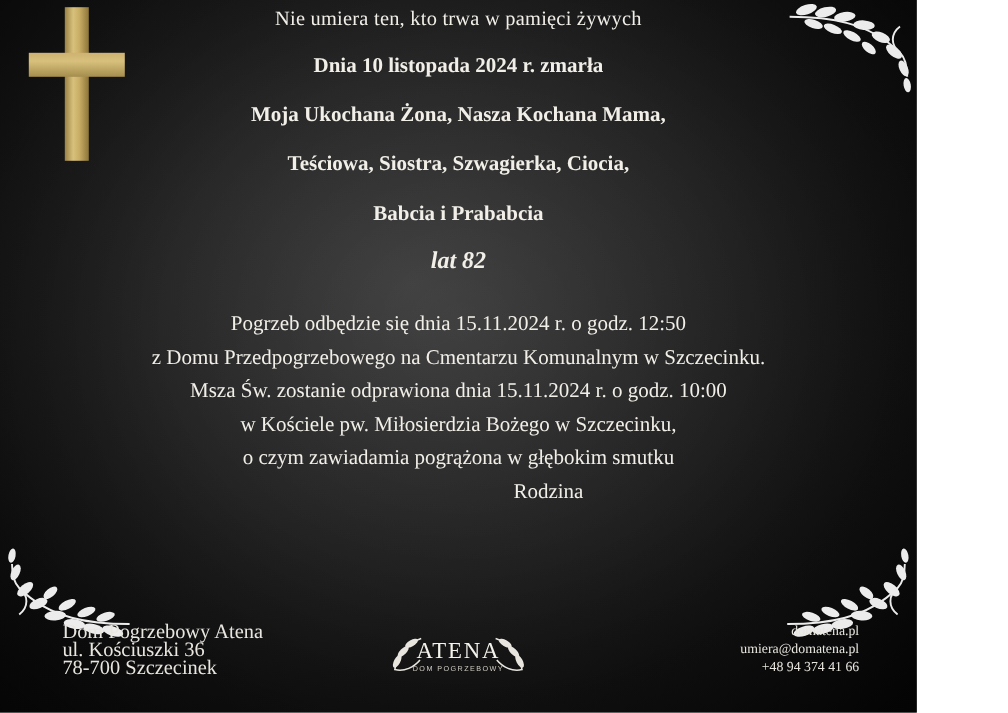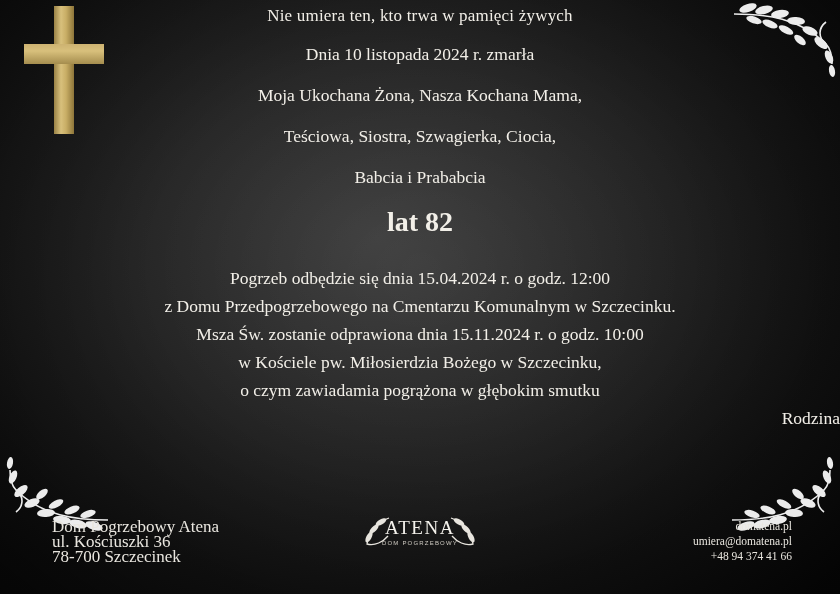--- a/index.html
+++ b/index.html
@@ -7,21 +7,21 @@
     padding: 0;
   }
   body {
     width: 840px;
     height: 594px;
     overflow: hidden;
     font-family: "Liberation Serif", serif;
   }
   .notice {
     position: relative;
-    width: 840px;
+    width: 764px;
     height: 594px;
     background: radial-gradient(ellipse at 45% 40%, #3a3a3a 0%, #262626 38%, #141414 70%, #080808 100%);
     color: #f2efe8;
     overflow: hidden;
   }
   .vignette {
     position: absolute;
     inset: 0;
     background: radial-gradient(ellipse at 50% 45%, rgba(255,255,255,0.05) 0%, rgba(0,0,0,0) 45%, rgba(0,0,0,0.55) 100%);
     pointer-events: none;
@@ -75,50 +75,50 @@
   .epitaph {
     margin-top: 6px;
     font-size: 17px;
     letter-spacing: 0.2px;
   }
   .intro {
     margin-top: 12px;
     font-size: 17.5px;
     line-height: 25px;
   }
-  .intro div { margin: 16px; }
+  .intro div { margin: 16px; font-weight: bold; }
   .sp {
     margin-top: 17px;
     font-size: 24px;
     font-weight: bold;
     letter-spacing: 1px;
   }
   .name {
     margin-top: 11px;
     font-size: 38px;
     font-weight: bold;
     letter-spacing: 2.5px;
     text-shadow: 0 0 10px rgba(255,255,255,0.12);
   }
   .age {
     margin-top: 12px;
-    font-size: 28px;
+    font-size: 20px;
     font-weight: bold;
+    font-style: italic;
   }
   .details {
     margin-top: 26px;
     font-size: 17.5px;
     line-height: 28px;
   }
   .details div { margin: 0; }
   .signoff {
     margin-top: 2px;
     font-size: 17.5px;
     padding-left: 150px;
-    text-align: right;
   }
 
   
   .footer {
     position: absolute;
     left: 0;
     right: 0;
     bottom: 0;
     height: 86px;
   }
@@ -138,21 +138,21 @@
     font-size: 11.5px;
     line-height: 15px;
     text-align: right;
     color: #e9e6df;
     margin-left: 20px;
   }
   .logo {
     position: absolute;
     left: 50%;
     transform: translateX(-50%);
-    bottom: 36px;
+    bottom: 22px;
     width: 130px;
     height: 56px;
     text-align: right;
   }
   .logo svg { display: block; width: 130px; height: 56px; }
 </style>
 </head>
 <body>
 
 <div class="notice">
@@ -242,21 +242,21 @@
       <div>Moja Ukochana Żona, Nasza Kochana Mama,</div>
       <div>Teściowa, Siostra, Szwagierka, Ciocia,</div>
       <div>Babcia i Prababcia</div>
     </div>
 
 
 
     <div class="age">lat 82</div>
 
     <div class="details">
-      <div>Pogrzeb odbędzie się  dnia 15.04.2024 r. o godz. 12:00</div>
+      <div>Pogrzeb odbędzie się  dnia 15.11.2024 r. o godz. 12:50</div>
       <div>z Domu Przedpogrzebowego na Cmentarzu Komunalnym w Szczecinku.</div>
       <div>Msza Św. zostanie odprawiona dnia 15.11.2024 r. o godz. 10:00</div>
       <div>w Kościele pw. Miłosierdzia Bożego w Szczecinku,</div>
       <div>o czym zawiadamia pogrążona w głębokim smutku</div>
       <div class="signoff">Rodzina</div>
     </div>
 
   </div>
 
   <div class="footer">

